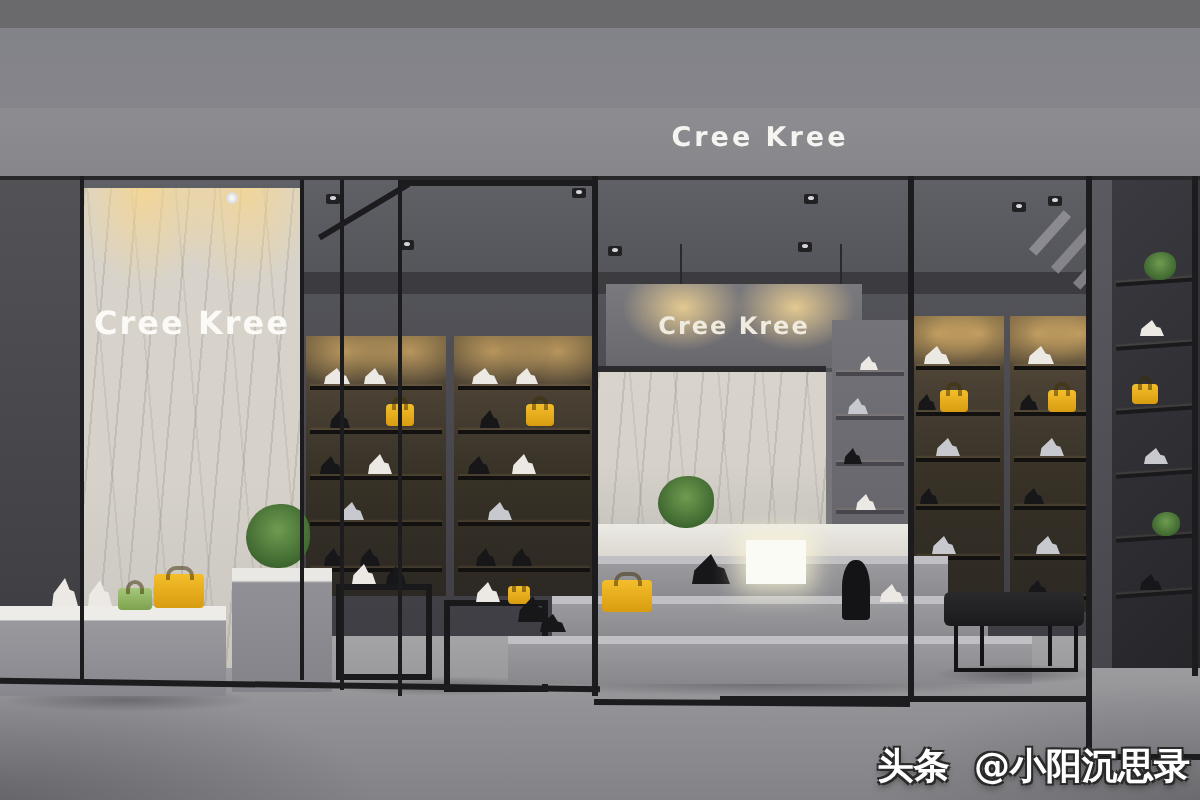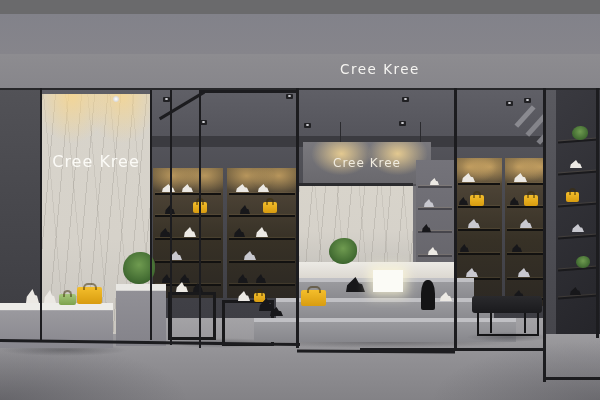--- a/index.html
+++ b/index.html
@@ -39,21 +39,21 @@
   .step{position:absolute;border-top:4px solid #c0c0c4;background:linear-gradient(#9a9a9e,#87878c);}
   .glowcube{position:absolute;background:#fbfbf6;box-shadow:0 0 12px 4px rgba(255,250,215,.75);}
   .shadow{position:absolute;background:radial-gradient(ellipse at center,rgba(35,35,40,.35),rgba(35,35,40,0) 70%);}
   
   .marble{
     background:
       repeating-linear-gradient(95deg, rgba(115,110,102,.20) 0 1px, rgba(0,0,0,0) 1px 13px),
       repeating-linear-gradient(85deg, rgba(115,110,102,.13) 0 1px, rgba(0,0,0,0) 1px 22px),
       linear-gradient(#d8d4cb,#d6d2ca 60%,#c9c6c0);}
   
-  .logo{position:absolute;text-align:center;color:#f5f4f1;letter-spacing:1.5px;font-weight:400;}
+  .logo{position:absolute;text-align:center;color:#f5f4f1;letter-spacing:1.5px;font-weight:700;}
   
   .wm{position:absolute;color:#fff;font-weight:700;white-space:nowrap;
     text-shadow:-1px -1px 0 #2a2a2a,1px -1px 0 #2a2a2a,-1px 1px 0 #2a2a2a,1px 1px 0 #2a2a2a,0 2px 3px rgba(0,0,0,.5);}
 </style>
 </head>
 <body>
 
 <div id="stage">
 
   <div class="abs" style="left:0;top:0;width:600px;height:14px;background:#6a6a6c;border-bottom:1px solid #5e5e60;"></div>
@@ -231,14 +231,18 @@
   <div class="hl" style="left:156px;top:104px;width:52px;height:3px;transform:rotate(-31deg);"></div>
   <div class="vl" style="left:296px;top:88px;width:3px;height:260px;"></div>
   <div class="vl" style="left:454px;top:88px;width:3px;height:262px;"></div>
   <div class="vl" style="left:543px;top:88px;width:3px;height:294px;"></div>
   <div class="vl" style="left:596px;top:88px;width:3px;height:250px;"></div>
   <div class="hl" style="left:0;top:341px;width:300px;height:3px;transform:rotate(0.8deg);"></div>
   <div class="hl" style="left:297px;top:350px;width:158px;height:3px;transform:rotate(0.4deg);"></div>
   <div class="hl" style="left:360px;top:348px;width:184px;height:3px;"></div>
   <div class="hl" style="left:543px;top:377px;width:57px;height:3px;"></div>
 
+  <div class="wm" style="right:5px;top:371px;font-size:18px;">
+    <span>头条</span>
+    <span style="margin-left:6px;">@小阳沉思录</span>
+  </div>
 
 </div>
 
 </body></html>

